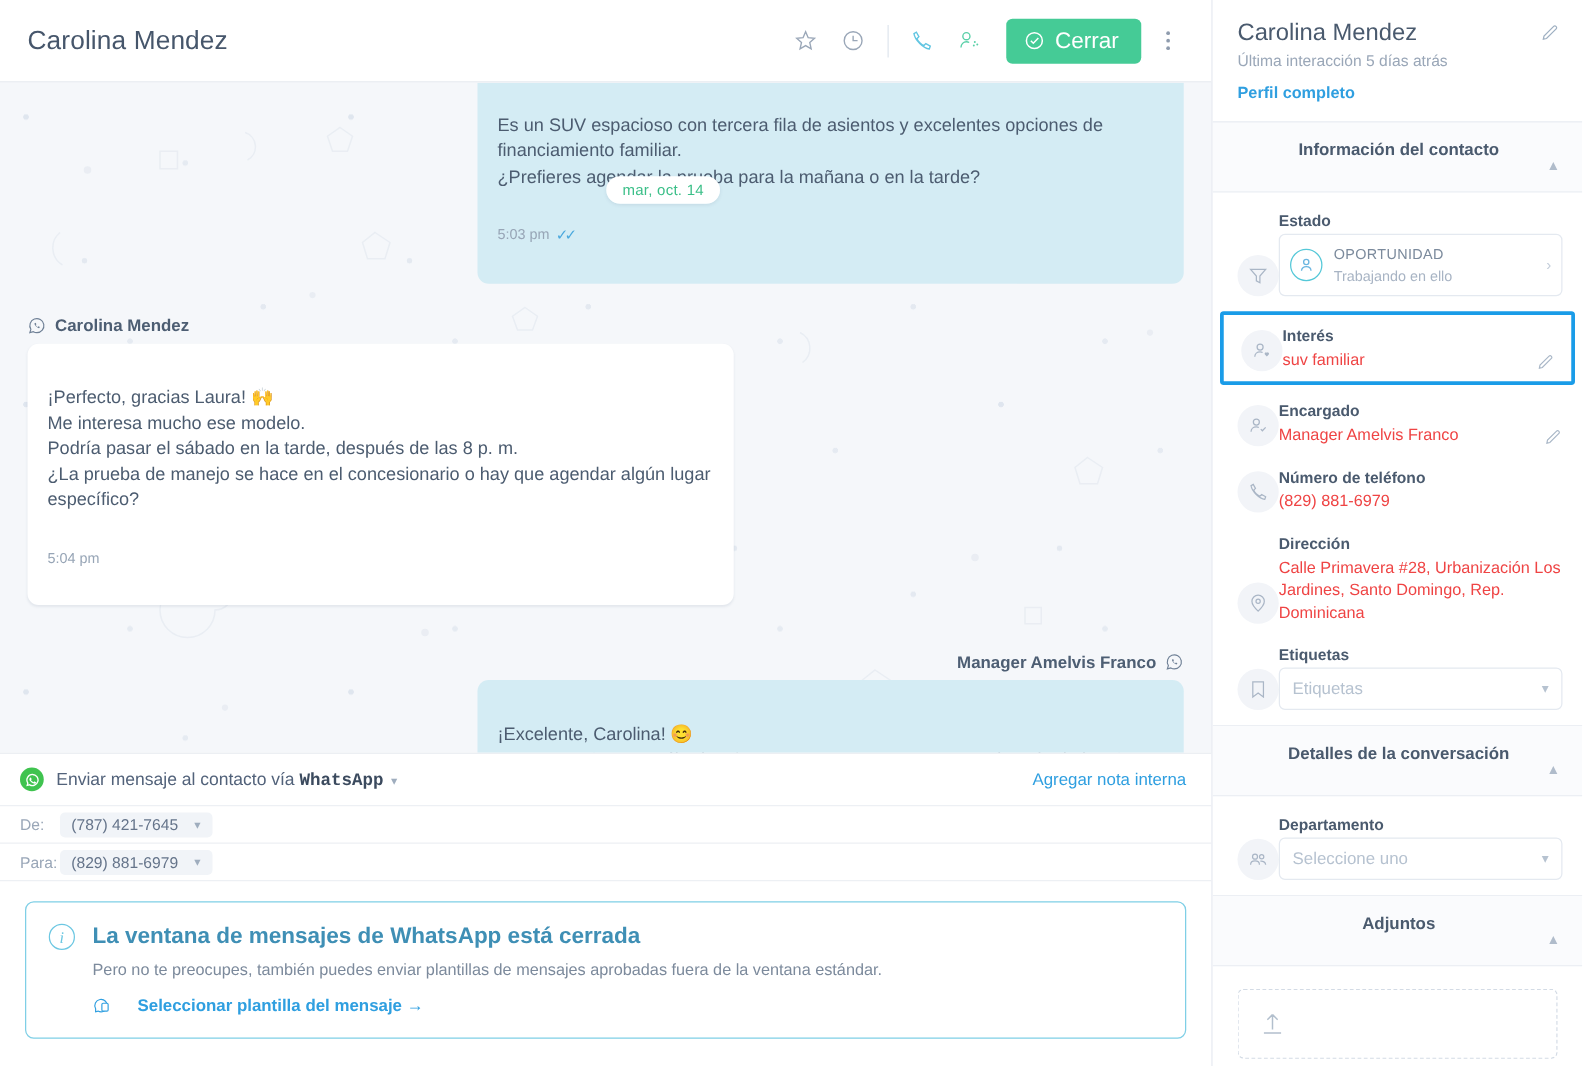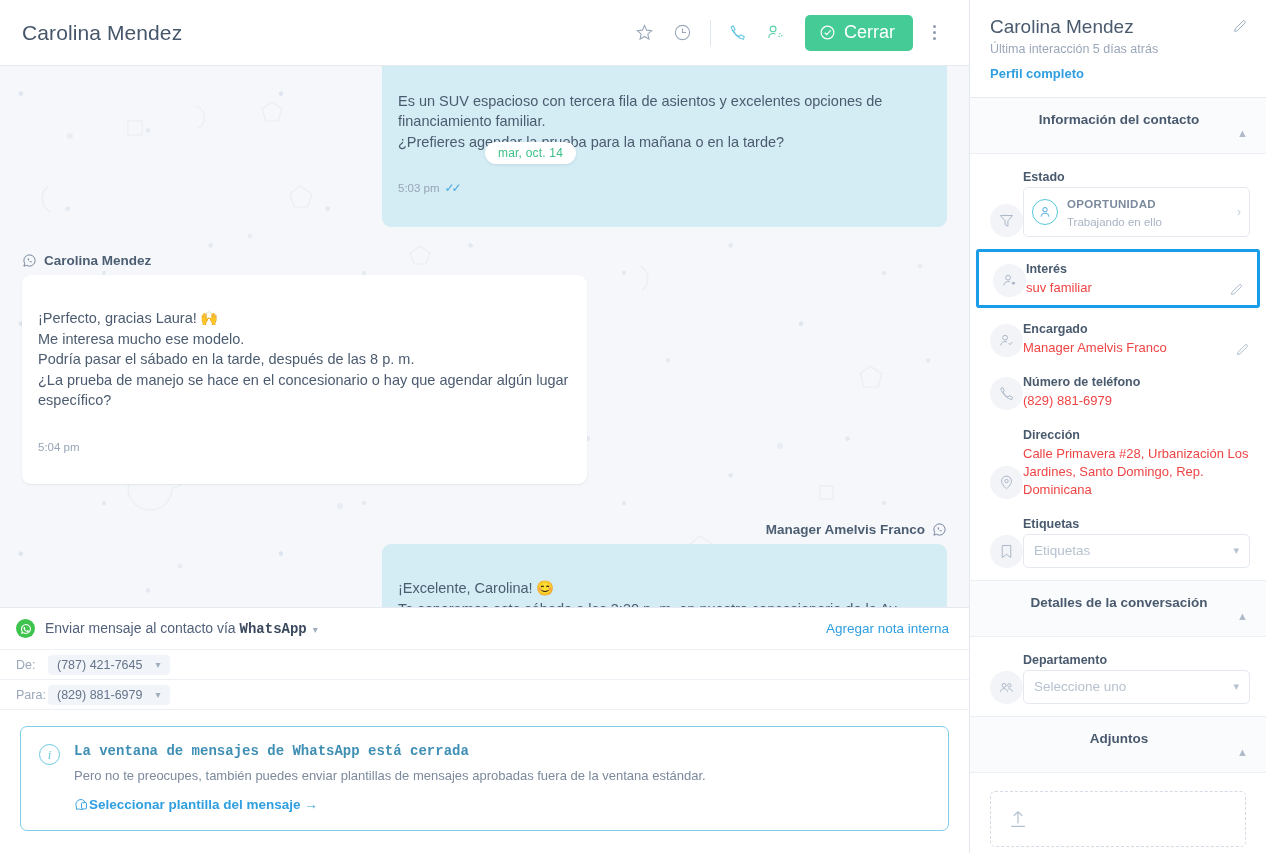--- a/index.html
+++ b/index.html
@@ -160,25 +160,25 @@
     padding: 16px 18px 18px 18px;
     display: flex; gap: 14px; background: #fff;
   }
   .notice-ico {
     width: 21px; height: 21px; border-radius: 50%;
     border: 1.6px solid #6cc7e2; color: #6cc7e2;
     display: flex; align-items: center; justify-content: center;
     font-size: 13px; font-style: italic; flex: 0 0 21px; margin-top: 1px;
     font-family: "Liberation Serif", serif;
   }
-  .notice-title { font-size: 14px; color: #3f8fb5; font-weight: 600; margin-bottom: 9px; font-family: Liberation Mono, monospace; }
+  .notice-title { font-size: 18px; color: #3f8fb5; font-weight: 600; margin-bottom: 9px; }
   .notice-body { font-size: 13px; color: #7c8a9c; margin-bottom: 14px; }
   .notice-link {
     font-size: 13.5px; color: #2f9fe0; font-weight: 600;
-    display: flex; align-items: center; gap: 0; cursor: pointer; text-align: right;
+    display: flex; align-items: center; gap: 21px; cursor: pointer; text-align: right;
   }
 
   
   .sidebar {
     width: 296px; height: 853px; background: #fff;
     display: flex; flex-direction: column; overflow: hidden;
   }
   .sb-head {
     padding: 16px 18px 16px 20px;
     border-bottom: 1px solid #e8ecf2;
@@ -224,21 +224,21 @@
   .status-card {
     border: 1px solid #e4e9f0; border-radius: 5px;
     padding: 6px 8px; display: flex; align-items: center; gap: 9px;
     cursor: pointer; margin-top: 2px;
   }
   .status-avatar {
     width: 26px; height: 26px; border-radius: 50%;
     border: 1.5px solid #55c8d8; display: flex; align-items: center; justify-content: center;
     color: #6bb6e0; flex: 0 0 26px;
   }
-  .status-title { font-size: 11.5px; color: #7b8a9c; font-weight: 700; letter-spacing: .3px; }
+  .status-title { font-size: 11.5px; color: #7b8a9c; font-weight: 400; letter-spacing: .3px; }
   .status-sub { font-size: 11.5px; color: #a8b4c4; }
   .status-arrow { margin-left: auto; color: #c3cdda; font-size: 12px; }
 
   .select-box {
     border: 1px solid #e4e9f0; border-radius: 5px;
     height: 34px; display: flex; align-items: center;
     padding: 0 10px; font-size: 13.5px; color: #b6c2d0;
     cursor: pointer; margin-top: 3px;
   }
   .select-box .chev2 { margin-left: auto; color: #b6c2d0; font-size: 11px; }

